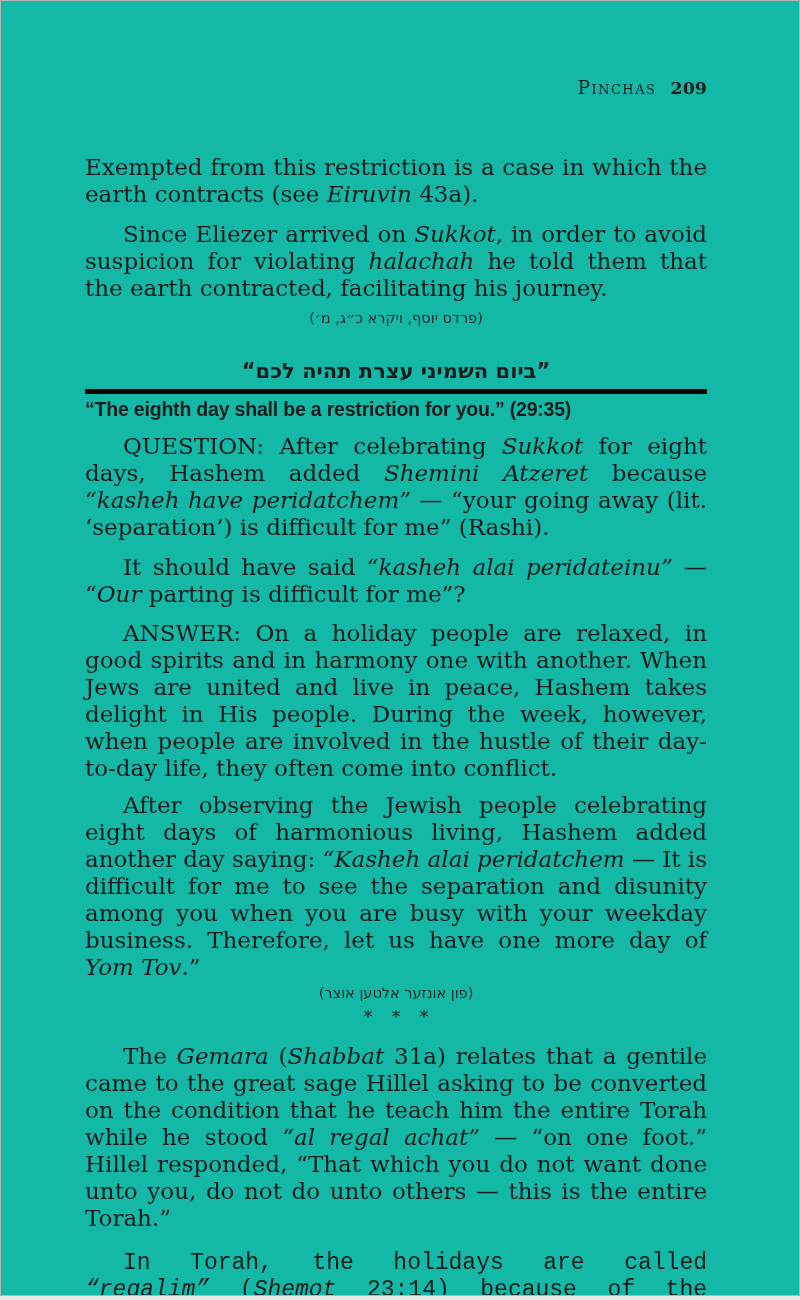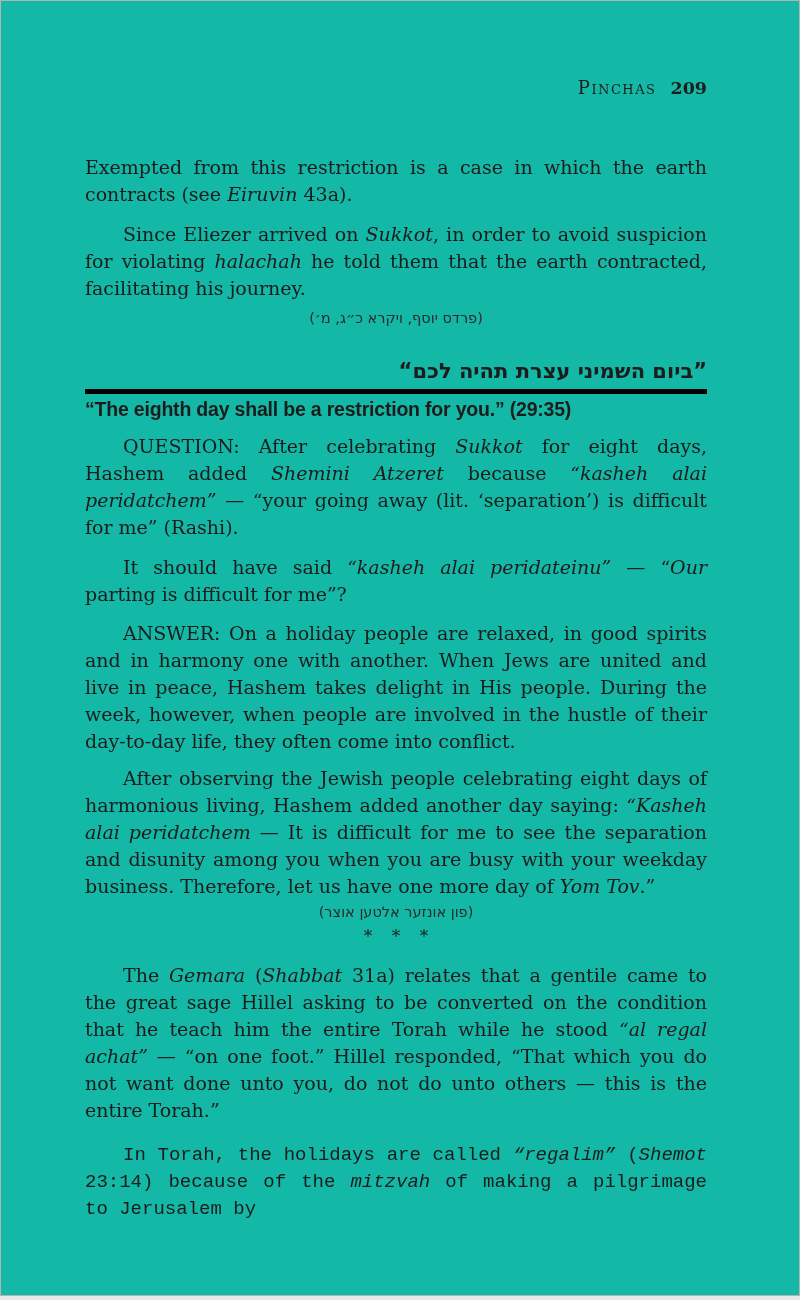--- a/index.html
+++ b/index.html
@@ -32,41 +32,41 @@
     font-size: 18px;
     letter-spacing: 1.5px;
   }
   .page-number {
     font-weight: bold;
     font-size: 17.5px;
     margin-left: 14px;
   }
   .para {
     margin: 13px 0 0 0;
-    font-size: 19px;
+    font-size: 23px;
     line-height: 27px;
     text-align: justify;
   }
   .para.indent { text-indent: 38px; }
   .para.first { margin-top: 54px; }
   .para i { font-style: italic; }
   .citation {
     margin: 7px 0 0 0;
     direction: rtl;
     text-align: center; 
     font-family: "DejaVu Sans", sans-serif;
     font-size: 14.5px;
     line-height: 19px;
     color: #2a2a2a;
   }
   .citation.tight { margin-top: 3px; }
   .hebrew-title {
     margin: 28px 0 0 0;
     direction: rtl;
-    text-align: right;
+    text-align: center;
     font-family: "DejaVu Sans", sans-serif;
     font-weight: bold;
     font-size: 21px;
     line-height: 30px;
   }
   .heading-rule {
     margin-top: 3px;
     height: 5px;
     background: #000000;
     width: 100%;
@@ -107,21 +107,21 @@
     <p class="para indent"><span>Since Eliezer arrived on </span><i>Sukkot</i><span>, in order to avoid suspicion for violating </span><i>halachah</i><span> he told them that the earth contracted, facilitating his journey.</span></p>
 
     <p class="citation">(פרדס יוסף, ויקרא כ״ג, מ׳)</p>
 
     <h2 class="hebrew-title">”ביום השמיני עצרת תהיה לכם“</h2>
 
     <div class="heading-rule"></div>
 
     <h3 class="eng-heading">“The eighth day shall be a restriction for you.” (29:35)</h3>
 
-    <p class="para indent mt-q"><span>QUESTION: After celebrating </span><i>Sukkot</i><span> for eight days, Hashem added </span><i>Shemini Atzeret</i><span> because </span><i>“kasheh alai peridatchem”</i><span> — “your going away (lit. ‘separation’) is difficult for me” (Rashi).</span></p>
+    <p class="para indent mt-q"><span>QUESTION: After celebrating </span><i>Sukkot</i><span> for eight days, Hashem added </span><i>Shemini Atzeret</i><span> because </span><i>“kasheh have peridatchem”</i><span> — “your going away (lit. ‘separation’) is difficult for me” (Rashi).</span></p>
 
     <p class="para indent"><span>It should have said </span><i>“kasheh alai peridateinu”</i><span> — “</span><i>Our</i><span> parting is difficult for me”?</span></p>
 
     <p class="para indent mt-ans"><span>ANSWER: On a holiday people are relaxed, in good spirits and in harmony one with another. When Jews are united and live in peace, Hashem takes delight in His people. During the week, however, when people are involved in the hustle of their day-to-day life, they often come into conflict.</span></p>
 
     <p class="para indent mt-after"><span>After observing the Jewish people celebrating eight days of harmonious living, Hashem added another day saying: </span><i>“Kasheh alai peridatchem</i><span> — It is difficult for me to see the separation and disunity among you when you are busy with your weekday business. Therefore, let us have one more day of </span><i>Yom Tov</i><span>.”</span></p>
 
     <p class="citation tight">(פון אונזער אלטען אוצר)</p>
 
     <p class="separator">* * *</p>

